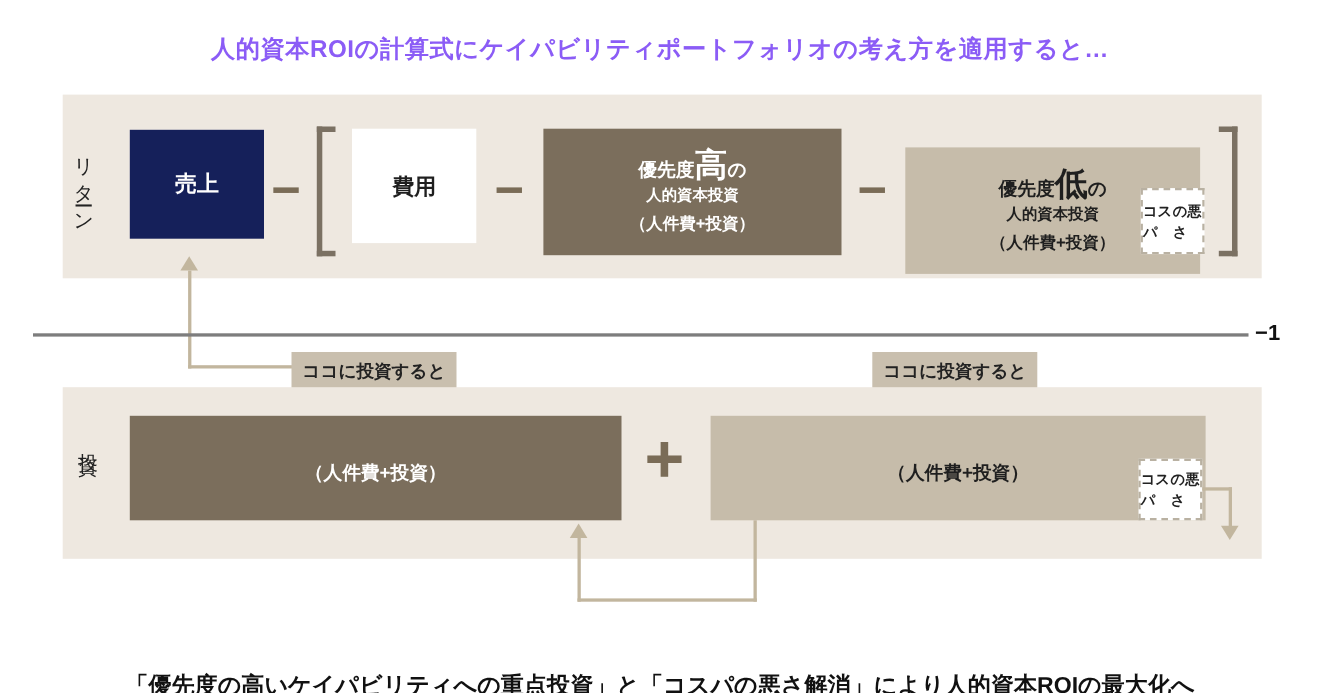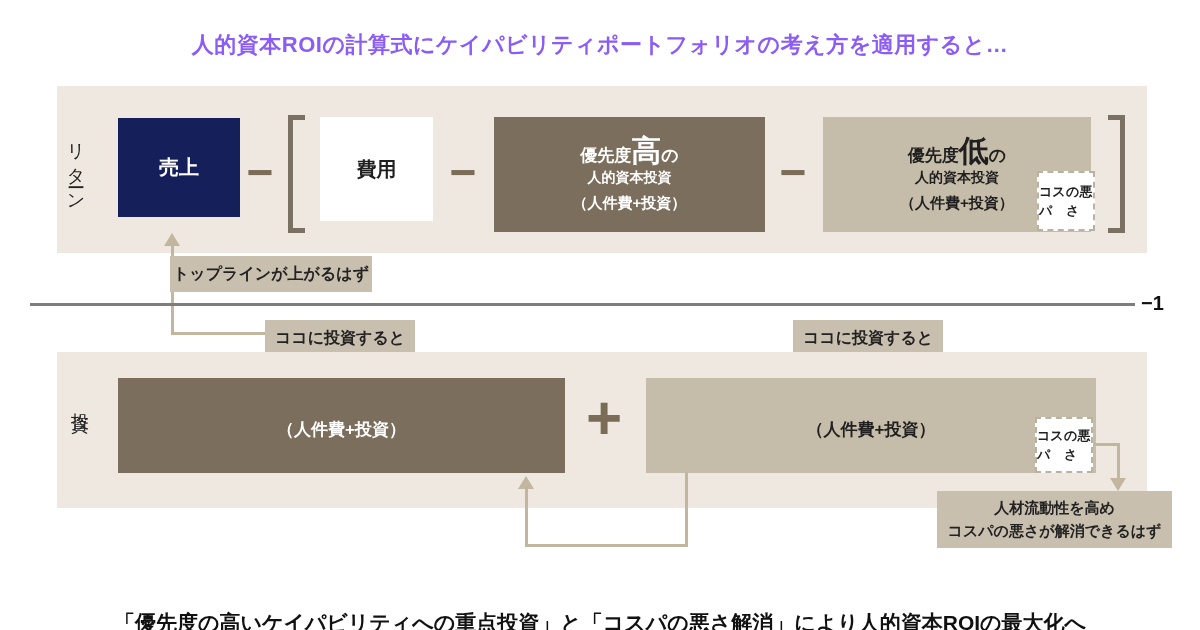--- a/index.html
+++ b/index.html
@@ -26,21 +26,21 @@
   .vlabel.return{left:64px;top:131px;height:92px;}
   .vlabel.invest{left:68px;top:398px;height:60px;}
 
   .box{position:absolute;display:flex;flex-direction:column;align-items:center;
        justify-content:center;text-align:center;}
   .box.navy{left:118px;top:118px;width:122px;height:99px;background:var(--navy);
             color:#fff;font-size:20px;font-weight:bold;}
   .box.white{left:320px;top:117px;width:113px;height:104px;background:#fff;
              color:var(--text-dark);font-size:20px;font-weight:bold;}
   .box.brown-top{left:494px;top:117px;width:271px;height:115px;background:var(--brown);color:#fff;}
-  .box.tan-top{left:823px;top:117px;width:268px;height:115px;background:var(--tan);color:var(--text-dark);}
+  .box.tan-top{left:823px;top:134px;width:268px;height:115px;background:var(--tan);color:var(--text-dark);}
   .box.brown-bottom{left:118px;top:378px;width:447px;height:95px;background:var(--brown);color:#fff;}
   .box.tan-bottom{left:646px;top:378px;width:450px;height:95px;background:var(--tan);color:var(--text-dark);}
 
   .l1{font-size:17px;font-weight:bold;line-height:1;}
   .l1 .big{font-size:30px;font-weight:bold;}
   .l2{font-size:14px;font-weight:bold;margin-top:3px;}
   .l3{font-size:15px;font-weight:600;margin-top:7px;}
   .b1{font-size:20px;font-weight:bold;line-height:1;}
   .b1 .big{font-size:34px;font-weight:bold;}
   .b2{font-size:17px;font-weight:600;margin-top:8px;}
@@ -126,21 +126,20 @@
   <div class="badge top">
     <span>コスパ</span>
     <span>の悪さ</span>
   </div>
 
   <div class="bracket close"></div>
 
   <div class="cline" style="left:171px;top:246px;width:3px;height:89px;"></div>
   <div class="cline" style="left:171px;top:332px;width:96px;height:3px;"></div>
   <div class="ahead up" style="left:164px;top:233px;"></div>
-  <div class="tag topline">トップラインが上がるはず</div>
 
   <div class="divider"></div>
   <div class="minus-one">−1</div>
 
   <div class="tag invest-left">ココに投資すると</div>
   <div class="tag invest-right">ココに投資すると</div>
 
   <div class="band bottom"></div>
   <div class="vlabel invest">投資</div>
 
@@ -161,20 +160,16 @@
 
   <div class="cline" style="left:685px;top:473px;width:3px;height:74px;"></div>
   <div class="cline" style="left:525px;top:544px;width:163px;height:3px;"></div>
   <div class="cline" style="left:525px;top:489px;width:3px;height:58px;"></div>
   <div class="ahead up" style="left:518px;top:476px;"></div>
 
   <div class="cline" style="left:1093px;top:443px;width:27px;height:3px;"></div>
   <div class="cline" style="left:1117px;top:443px;width:3px;height:36px;"></div>
   <div class="ahead down" style="left:1110px;top:478px;"></div>
 
-  <div class="tag mobility">
-    <span>人材流動性を高め</span>
-    <span>コスパの悪さが解消できるはず</span>
-  </div>
 
   <div class="footer">「優先度の高いケイパビリティへの重点投資」と「コスパの悪さ解消」により人的資本ROIの最大化へ</div>
 
 </div>
 
 </body></html>

